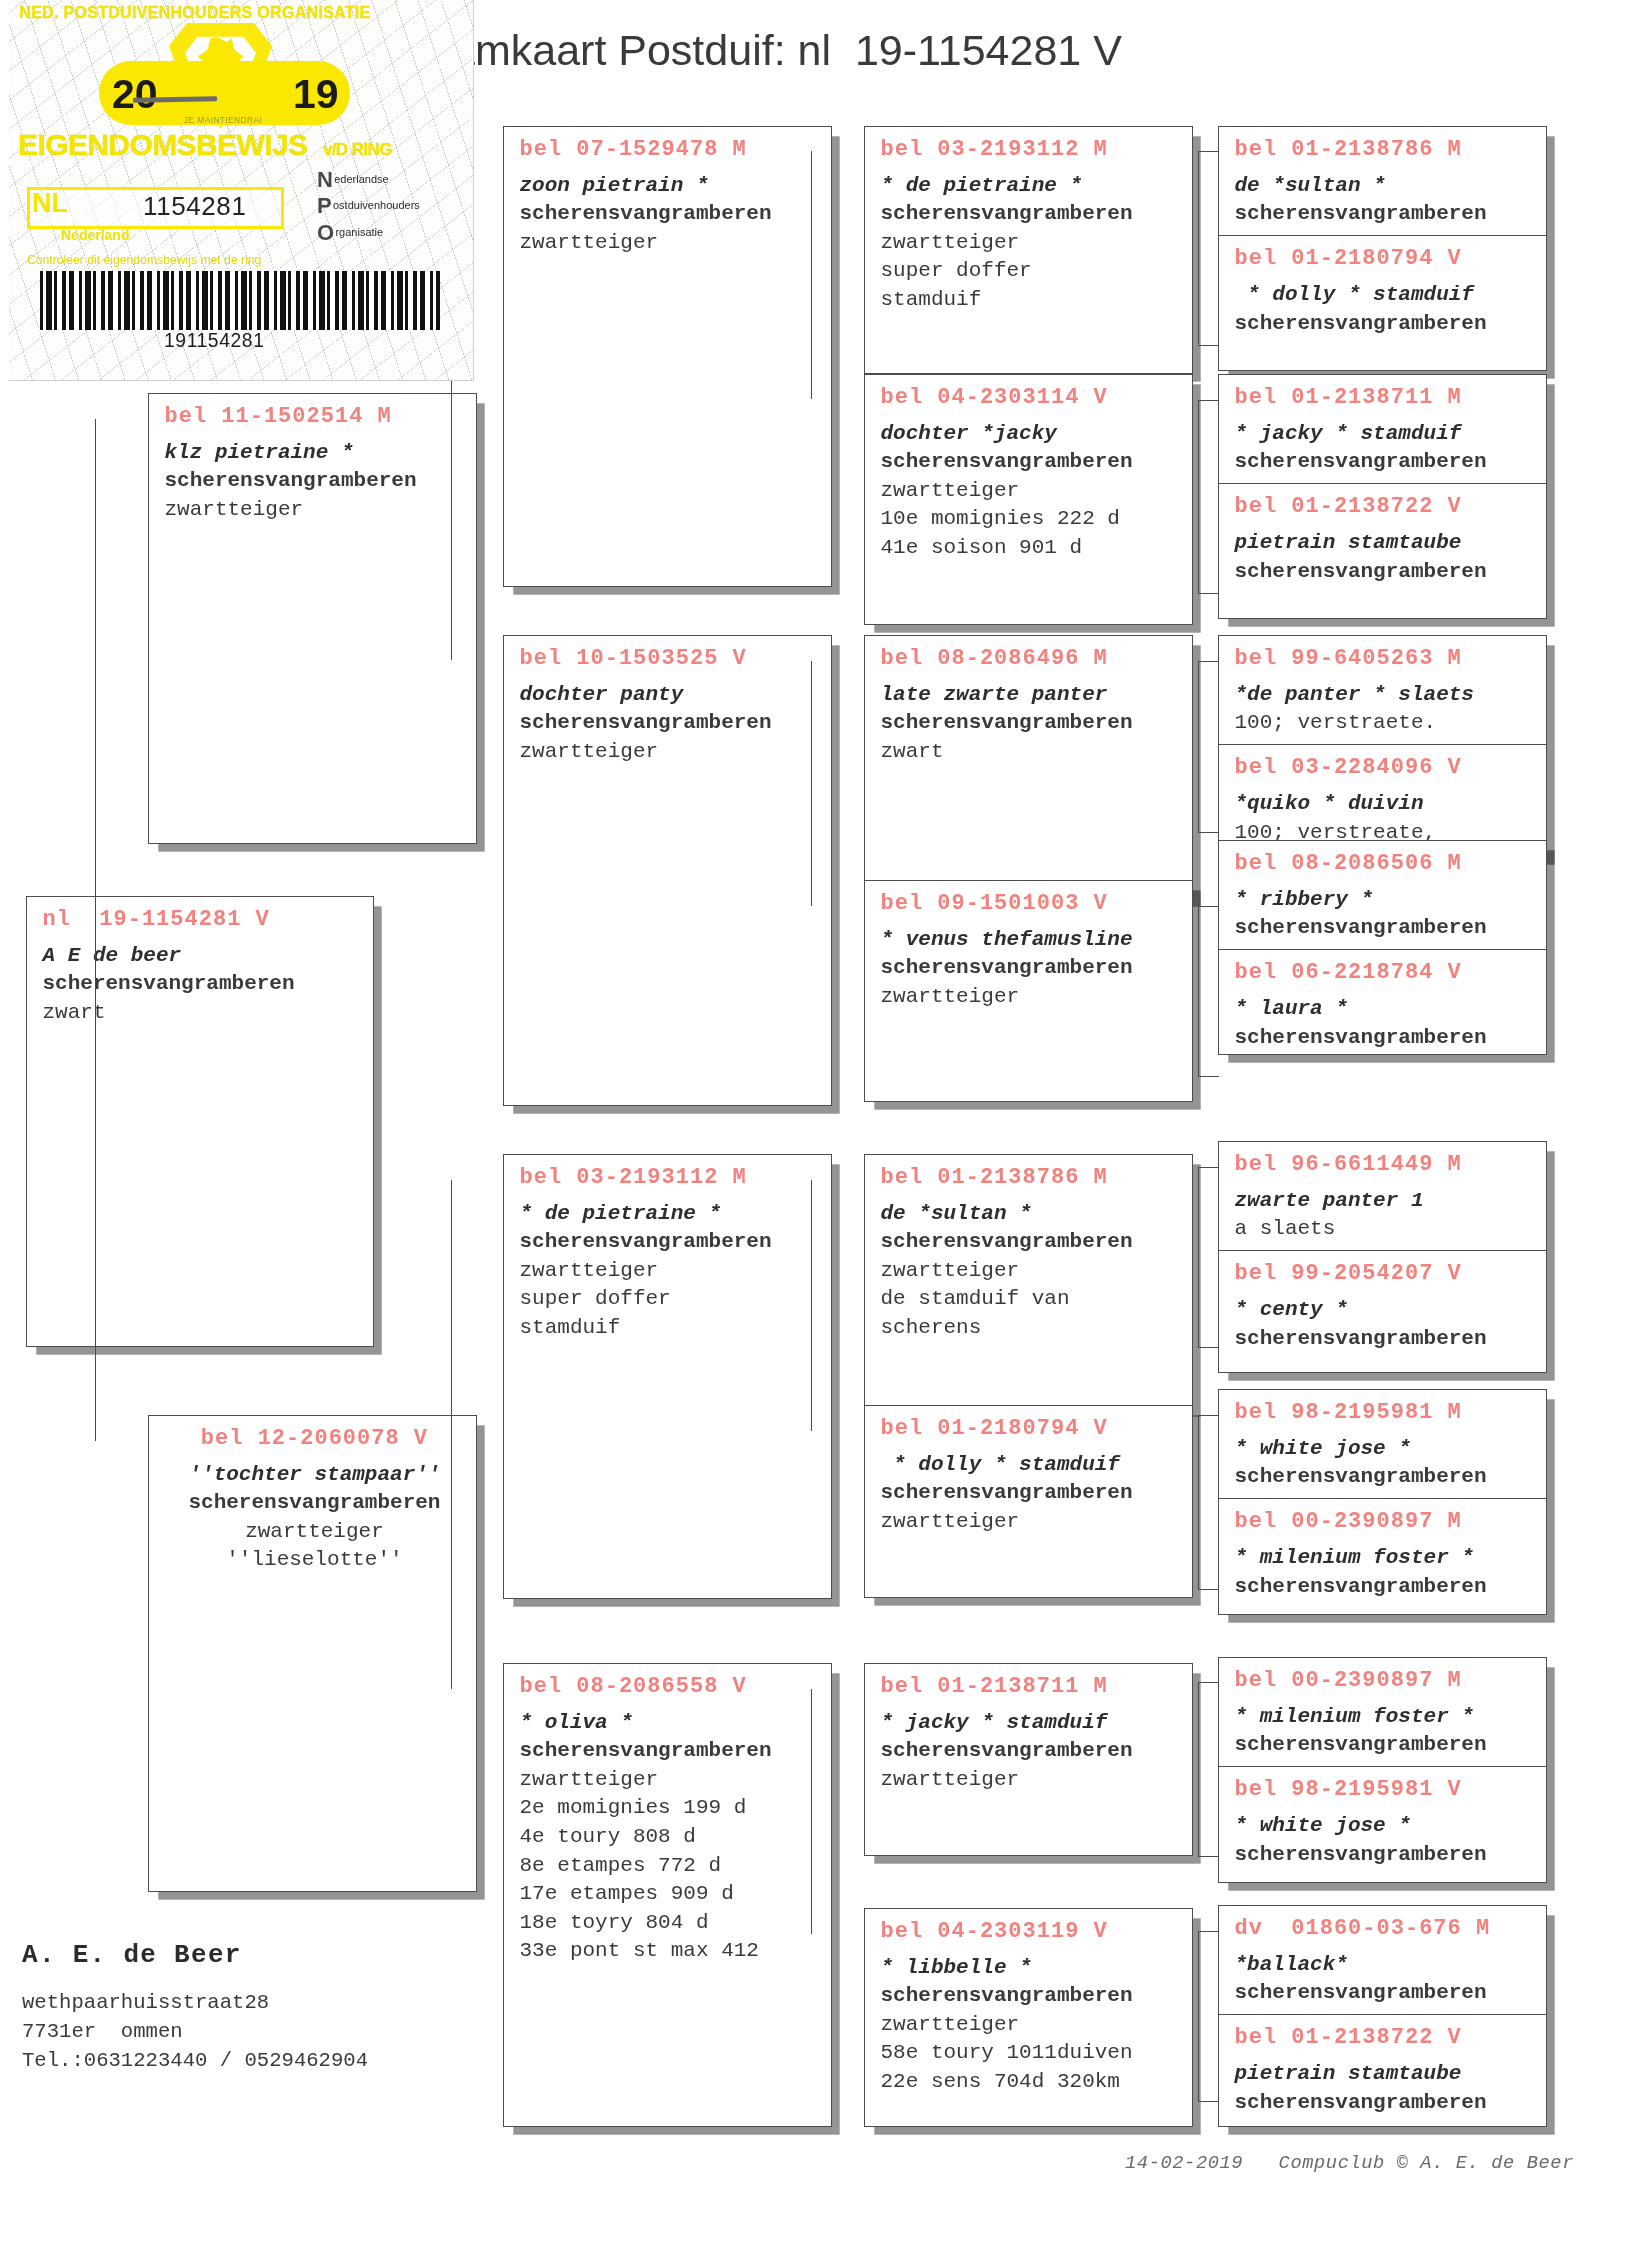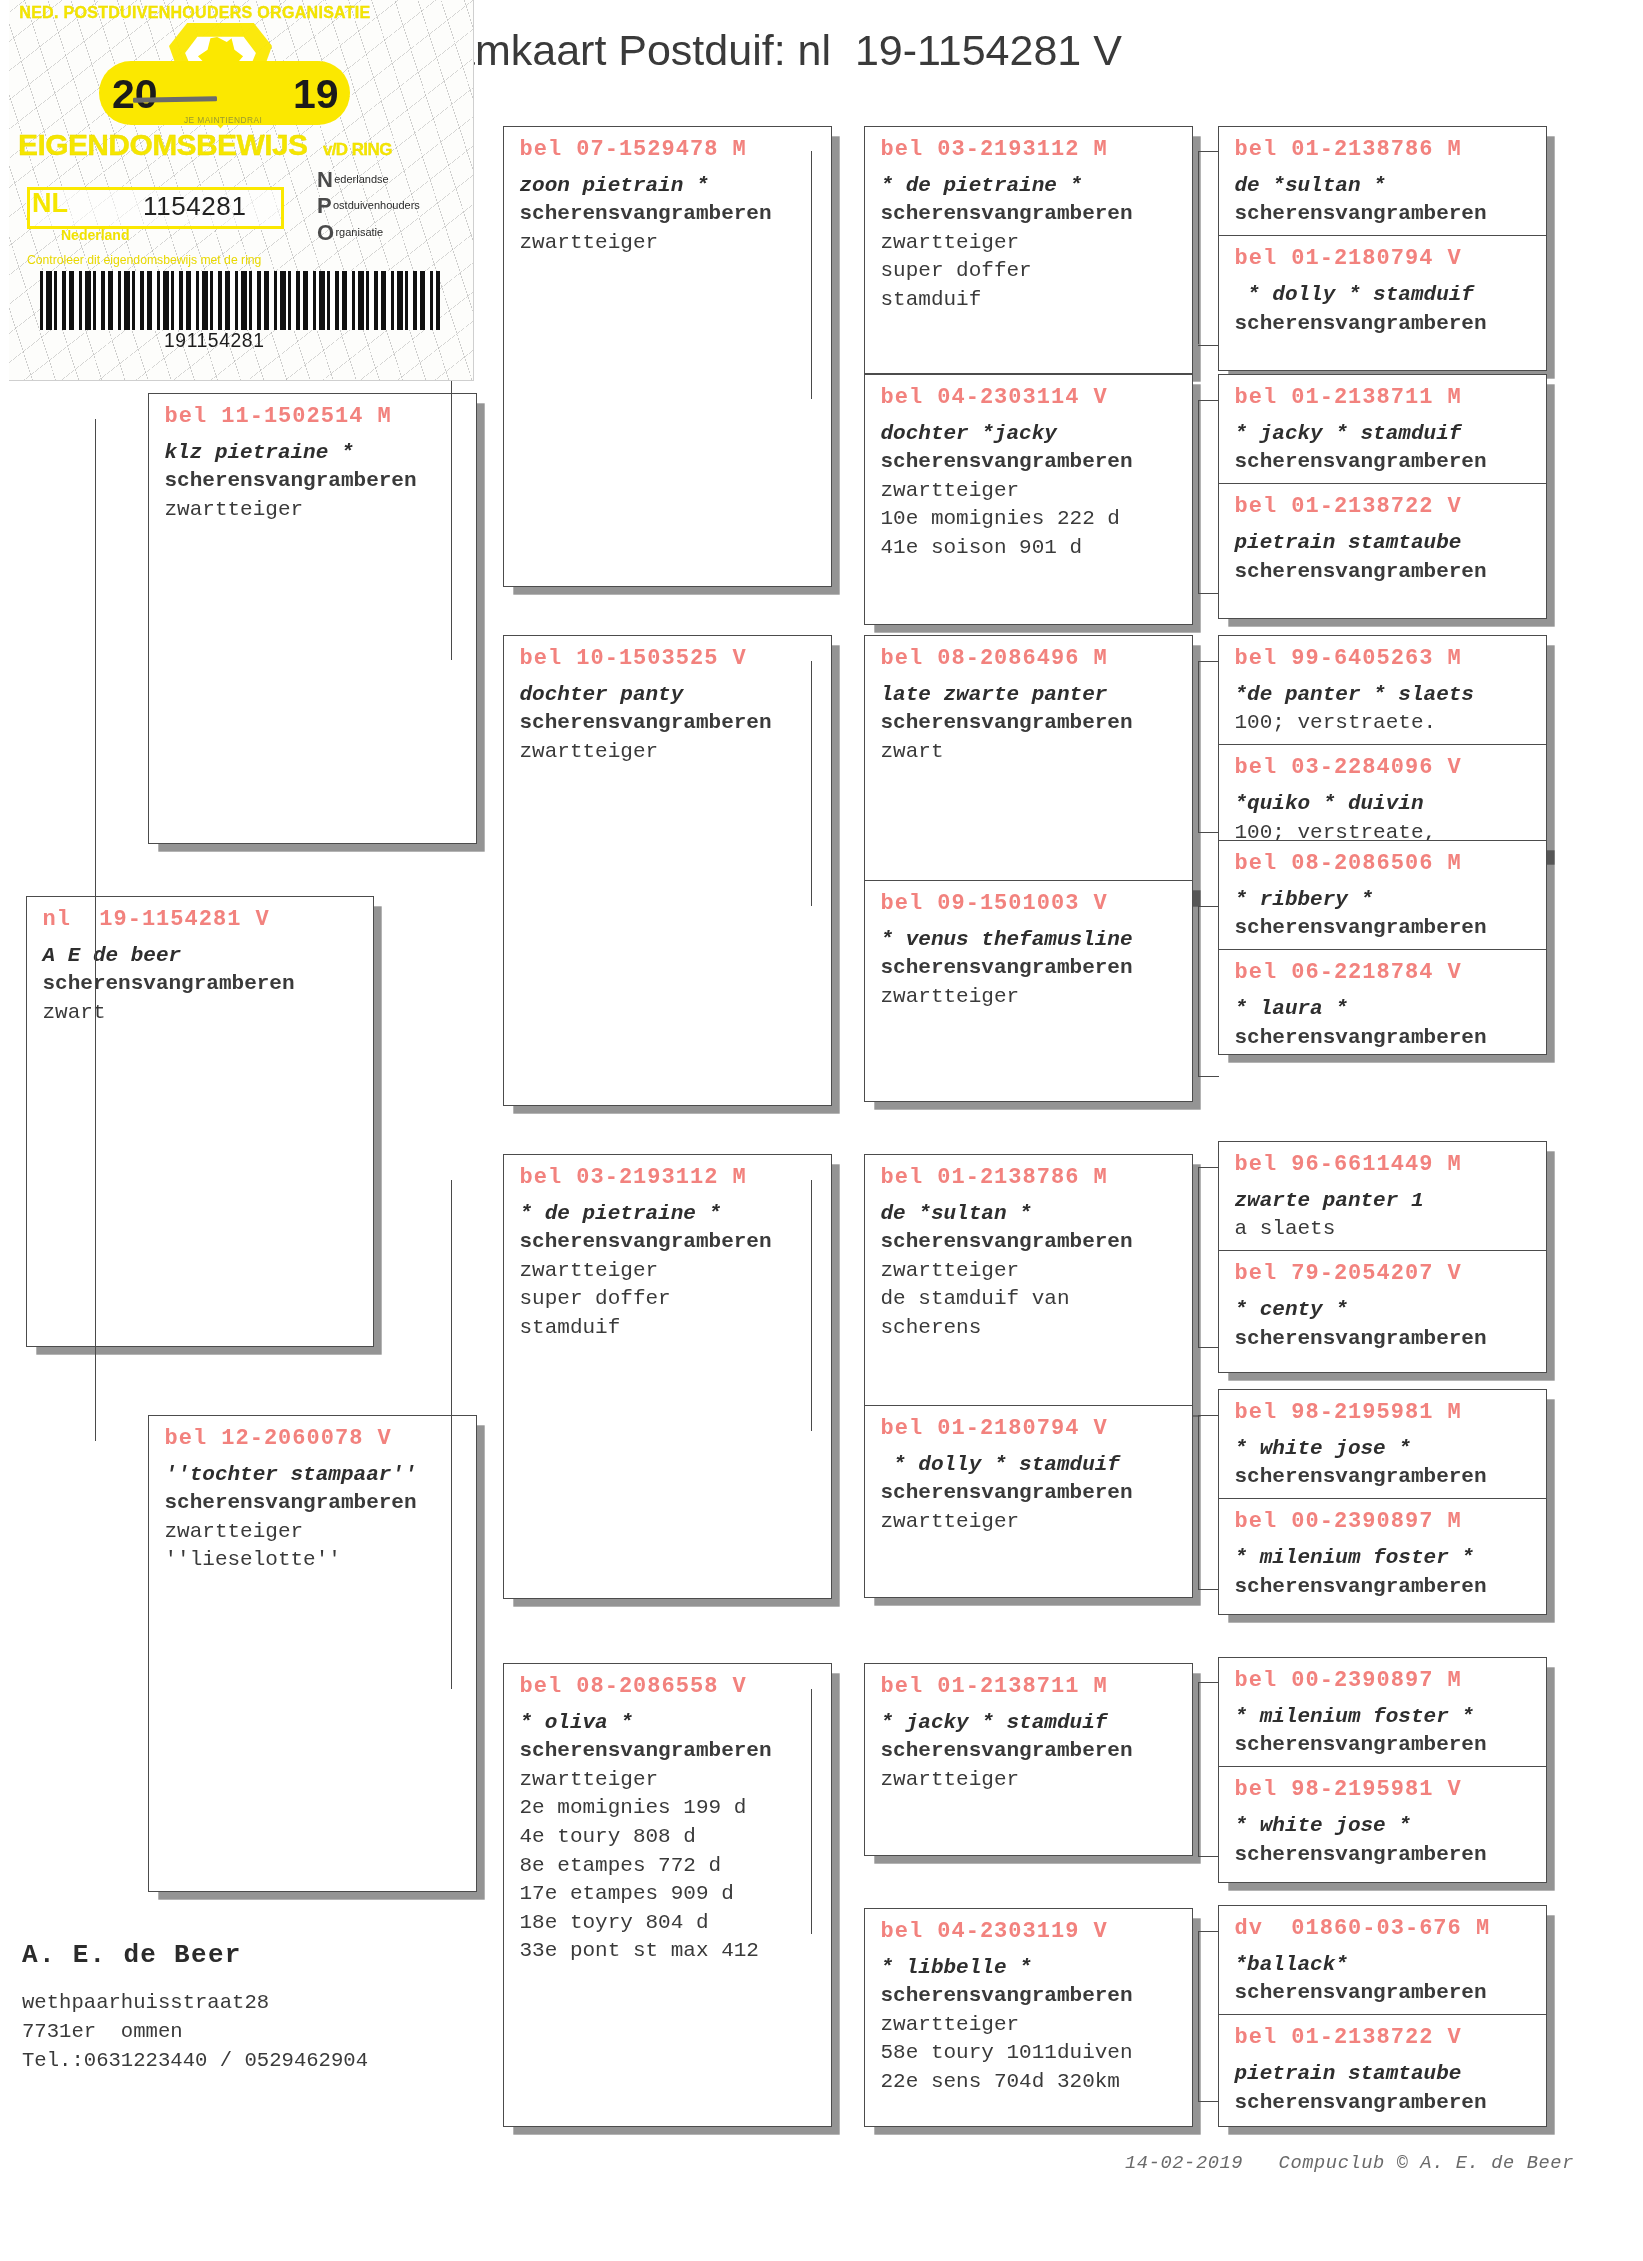--- a/index.html
+++ b/index.html
@@ -379,21 +379,21 @@
       </div>
     </div>
     <div class="node" style="left: 148px; top: 393px; width: 329px; height: 451px;">
       <div class="sub">
         <div class="ring">bel 11-1502514 M</div>
         <div class="nm">klz pietraine *</div>
         <div class="ln bold">scherensvangramberen</div>
         <div class="ln">zwartteiger</div>
       </div>
     </div>
-    <div class="node" style="left: 148px; top: 1415px; width: 329px; height: 477px;">
+    <div class="node" style="left: 148px; top: 1415px; width: 329px; height: 477px; text-align: center;">
       <div class="sub">
         <div class="ring">bel 12-2060078 V</div>
         <div class="nm">''tochter stampaar''</div>
         <div class="ln bold">scherensvangramberen</div>
         <div class="ln">zwartteiger</div>
         <div class="ln">''lieselotte''</div>
       </div>
     </div>
     <div class="node" style="left: 503px; top: 126px; width: 329px; height: 461px;">
       <div class="sub">
@@ -555,21 +555,21 @@
         <div class="ln bold">scherensvangramberen</div>
       </div>
     </div>
     <div class="node" style="left: 1218px; top: 1141px; width: 329px; height: 232px;">
       <div class="sub">
         <div class="ring">bel 96-6611449 M</div>
         <div class="nm">zwarte panter 1</div>
         <div class="ln">a slaets</div>
       </div>
       <div class="sub">
-        <div class="ring">bel 79-2054207 V</div>
+        <div class="ring">bel 99-2054207 V</div>
         <div class="nm">* centy *</div>
         <div class="ln bold">scherensvangramberen</div>
       </div>
     </div>
     <div class="node" style="left: 1218px; top: 1389px; width: 329px; height: 226px;">
       <div class="sub">
         <div class="ring">bel 98-2195981 M</div>
         <div class="nm">* white jose *</div>
         <div class="ln bold">scherensvangramberen</div>
       </div>

